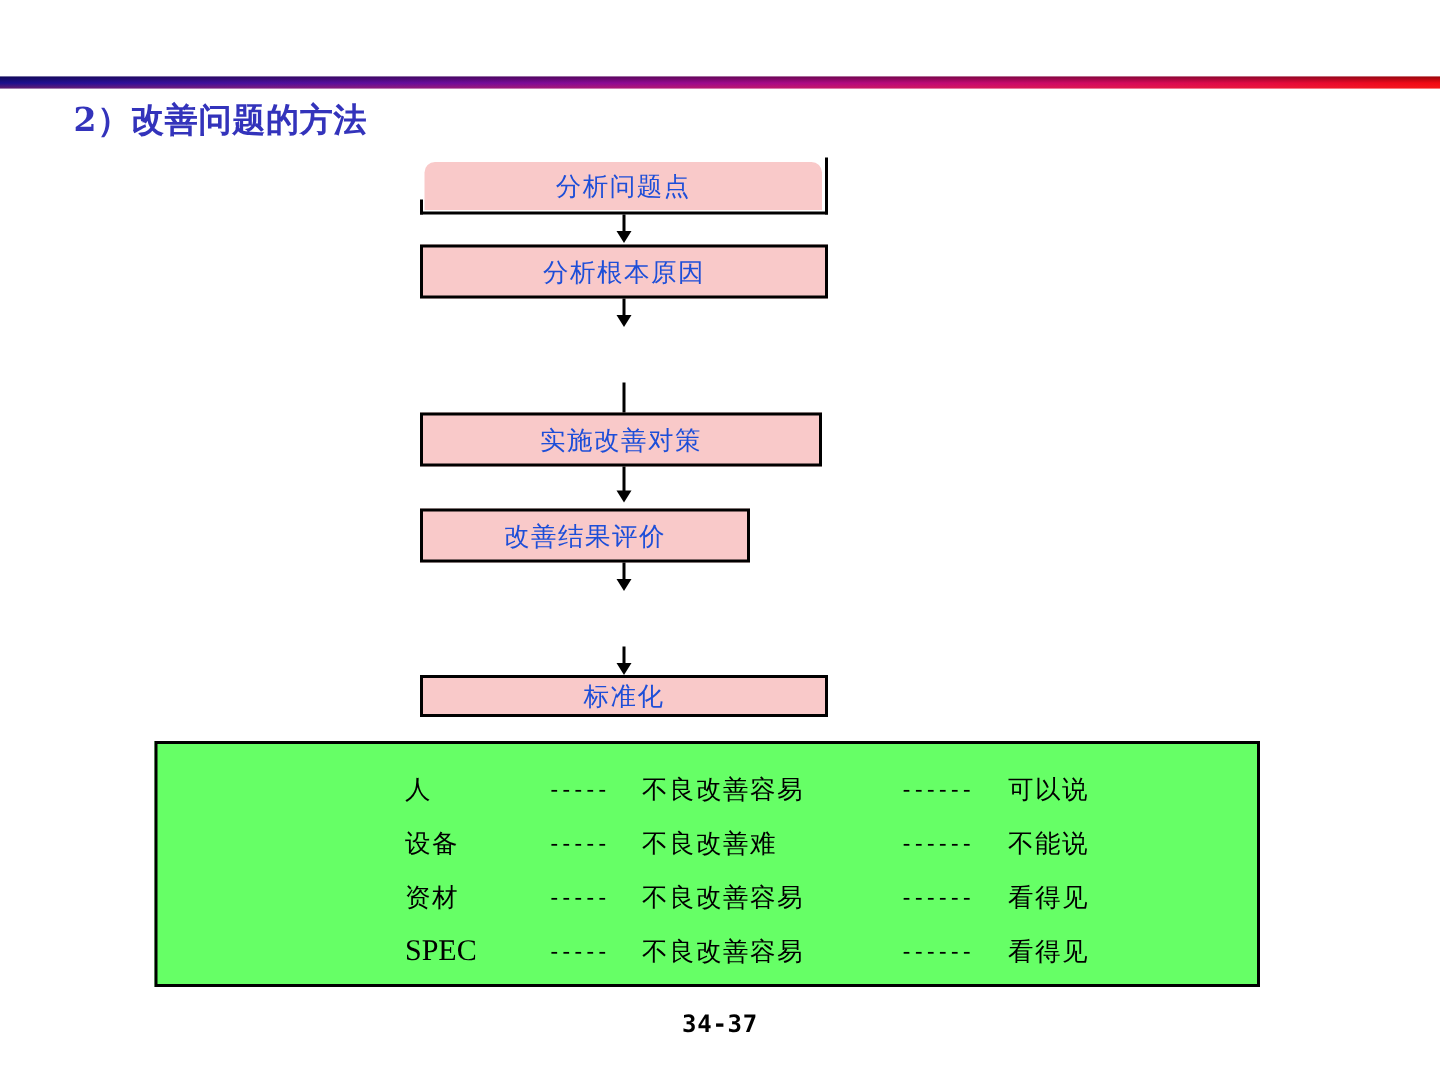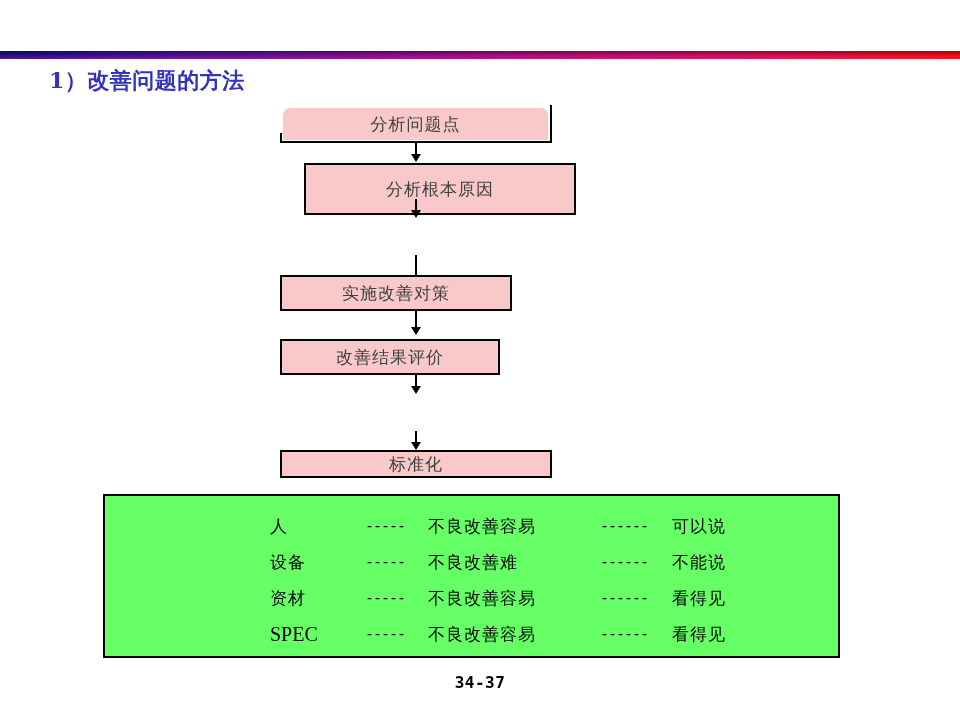--- a/index.html
+++ b/index.html
@@ -62,21 +62,21 @@
   .flow-box {
     position: absolute;
     box-sizing: border-box;
     background: #f9c9c9;
     border: 2px solid #000000;
     display: flex;
     align-items: center;
     justify-content: center;
     font-family: "DejaVu Sans", "Liberation Sans", sans-serif;
     font-size: 17px;
-    color: #404040;
+    color: #1d4ed8;
     letter-spacing: 1px;
     white-space: nowrap;
   }
   
   .flow-box.first {
     border: none;
     border-radius: 7px 7px 0 0;
     background: #f9c9c9;
   }
   .first-underline {
@@ -171,46 +171,46 @@
   }
 </style>
 </head>
 <body>
 
 <div id="top-rule">
   <div class="grad"></div>
   <div class="shade"></div>
 </div>
 
-<div id="page-title">1）改善问题的方法</div>
+<div id="page-title">2）改善问题的方法</div>
 
 <div id="flowchart">
 
   <div class="flow-box first" style="left:283px; top:108px; width:265px; height:32px;">
     <span>分析问题点</span>
   </div>
   <div class="first-underline" style="left:280px; top:141px; width:272px; height:2px;"></div>
   <div class="first-underline" style="left:280px; top:133px; width:2px; height:10px;"></div>
   <div class="first-underline" style="left:550px; top:105px; width:2px; height:38px;"></div>
 
   <div class="connector" style="left:415px; top:143px; height:13px;"></div>
   <div class="arrowhead" style="left:411px; top:154px;"></div>
 
-  <div class="flow-box" style="left:280px; top:163px; width:272px; height:52px;margin-left:24px;">
+  <div class="flow-box" style="left:280px; top:163px; width:272px; height:36px;">
     <span>分析根本原因</span>
   </div>
 
   <div class="connector" style="left:415px; top:199px; height:12px;"></div>
   <div class="arrowhead" style="left:411px; top:210px;"></div>
 
 
   <div class="connector" style="left:415px; top:255px; height:24px;"></div>
   <div class="arrowhead" style="left:411px; top:277px;"></div>
 
-  <div class="flow-box" style="left:280px; top:275px; width:232px; height:36px;">
+  <div class="flow-box" style="left:280px; top:275px; width:268px; height:36px;">
     <span>实施改善对策</span>
   </div>
 
   <div class="connector" style="left:415px; top:311px; height:18px;"></div>
   <div class="arrowhead" style="left:411px; top:327px;"></div>
 
   <div class="flow-box" style="left:280px; top:339px; width:220px; height:36px;">
     <span>改善结果评价</span>
   </div>
 

